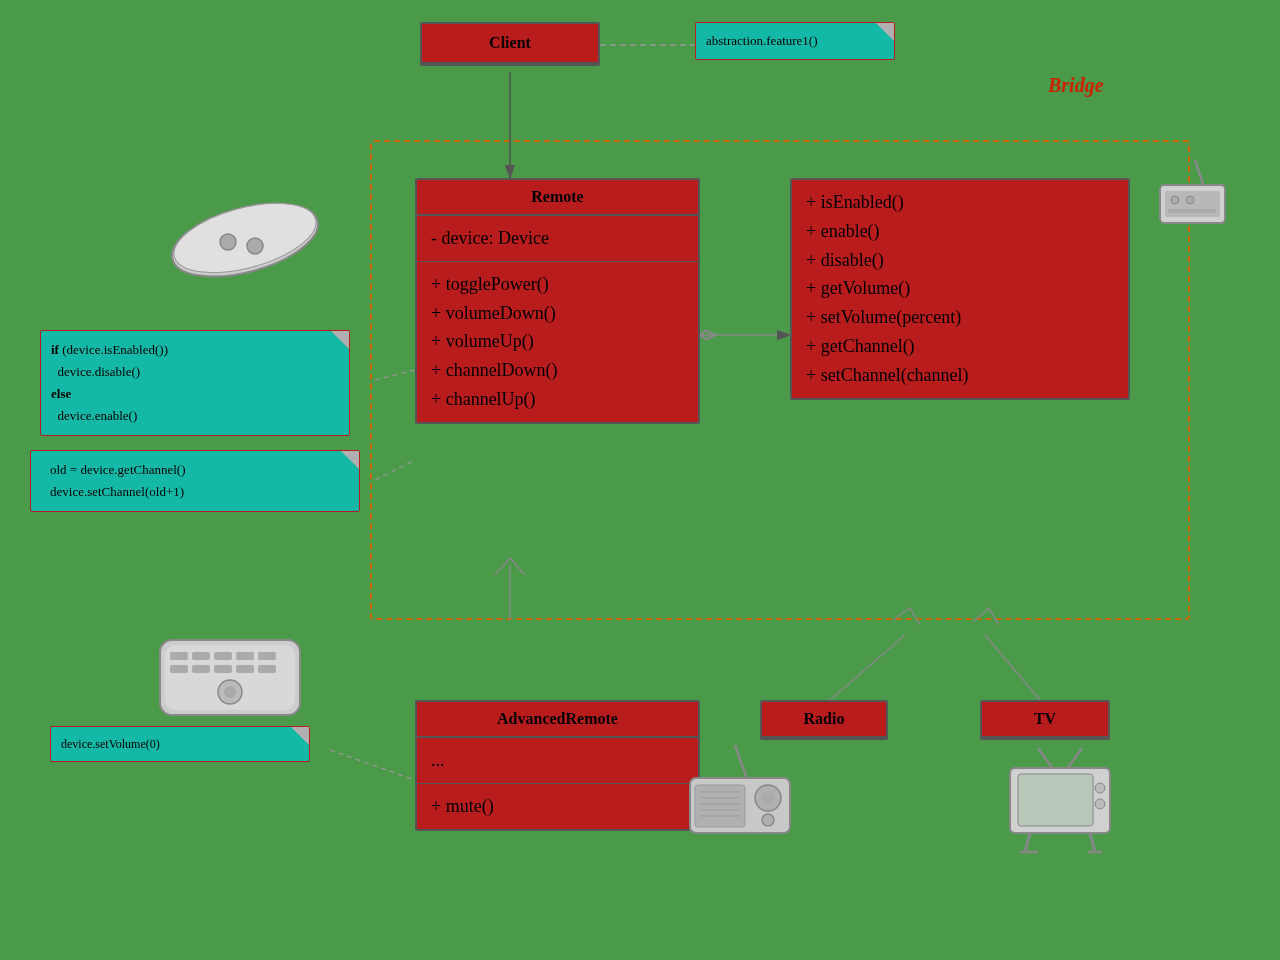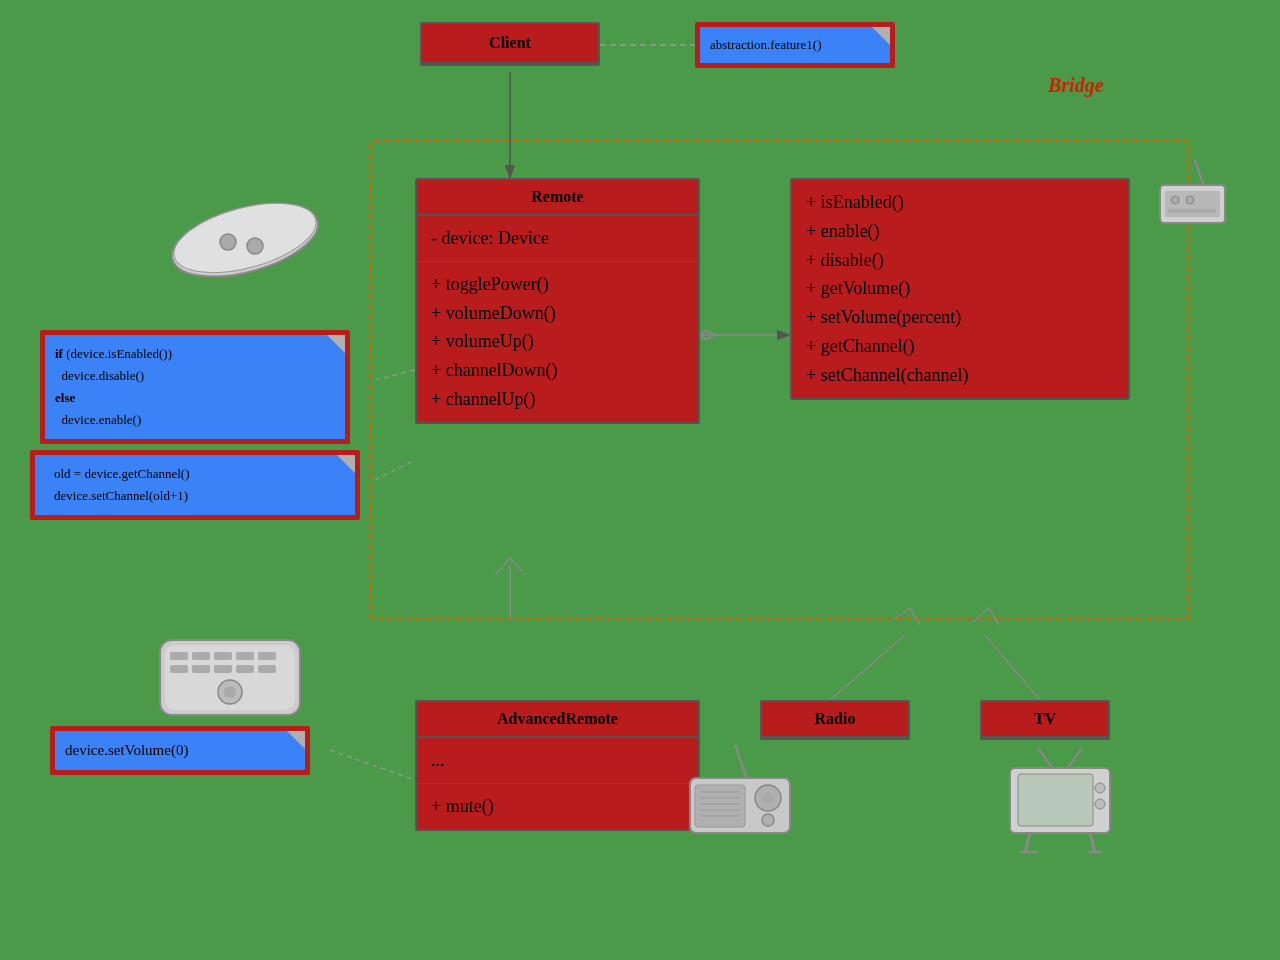--- a/index.html
+++ b/index.html
@@ -57,22 +57,22 @@
       left: 420px;
       width: 180px;
     }
     .client-box .header {
       padding: 10px 20px;
     }
 
     
     .note-box {
       position: absolute;
-      background: #3b82f6;
-      border: 5px solid #b91c1c;
+      background: #14b8a6;
+      border: 1px solid #b91c1c;
       border-radius: 2px;
       padding: 8px 10px;
       font-size: 13px;
       line-height: 1.5;
     }
     .note-box::before {
       content: '';
       position: absolute;
       top: 0;
       right: 0;
@@ -246,41 +246,41 @@
   <div class="uml-box" style="top:700px; left:415px; width:285px;">
     <div class="header">AdvancedRemote</div>
     <div class="section">
       <p>...</p>
     </div>
     <div class="section">
       <p>+ mute()</p>
     </div>
   </div>
 
-  <div class="uml-box" style="top:700px; left:760px; width:150px;">
+  <div class="uml-box" style="top:700px; left:760px; width:128px;">
     <div class="header">Radio</div>
   </div>
 
   <div class="uml-box" style="top:700px; left:980px; width:130px;">
     <div class="header">TV</div>
   </div>
 
   <div class="note-box" style="top:330px; left:40px; width:310px; font-size:13px; line-height:1.7;">
     <span style="font-weight:bold;">if</span> (device.isEnabled())<br>
     &nbsp;&nbsp;device.disable()<br>
     <span style="font-weight:bold;">else</span><br>
     &nbsp;&nbsp;device.enable()
   </div>
 
   <div class="note-box" style="top:450px; left:30px; width:330px; font-size:13px; line-height:1.7;padding-left:19px;">
     old = device.getChannel()<br>
     device.setChannel(old+1)
   </div>
 
-  <div class="note-box" style="top:726px; left:50px; width:260px; font-size:15px;">
+  <div class="note-box" style="top:726px; left:50px; width:260px; font-size:12px;">
     device.setVolume(0)
   </div>
 
   <div class="remote-img">
     <svg viewBox="0 0 170 90" width="170" height="90">
 
       <ellipse cx="85" cy="50" rx="75" ry="32" fill="#ccc" stroke="#888" stroke-width="2" transform="rotate(-15, 85, 50)"></ellipse>
       <ellipse cx="85" cy="48" rx="73" ry="30" fill="#e0e0e0" stroke="#999" stroke-width="1" transform="rotate(-15, 85, 48)"></ellipse>
 
       <circle cx="68" cy="52" r="8" fill="#aaa" stroke="#888" stroke-width="1.5"></circle>

